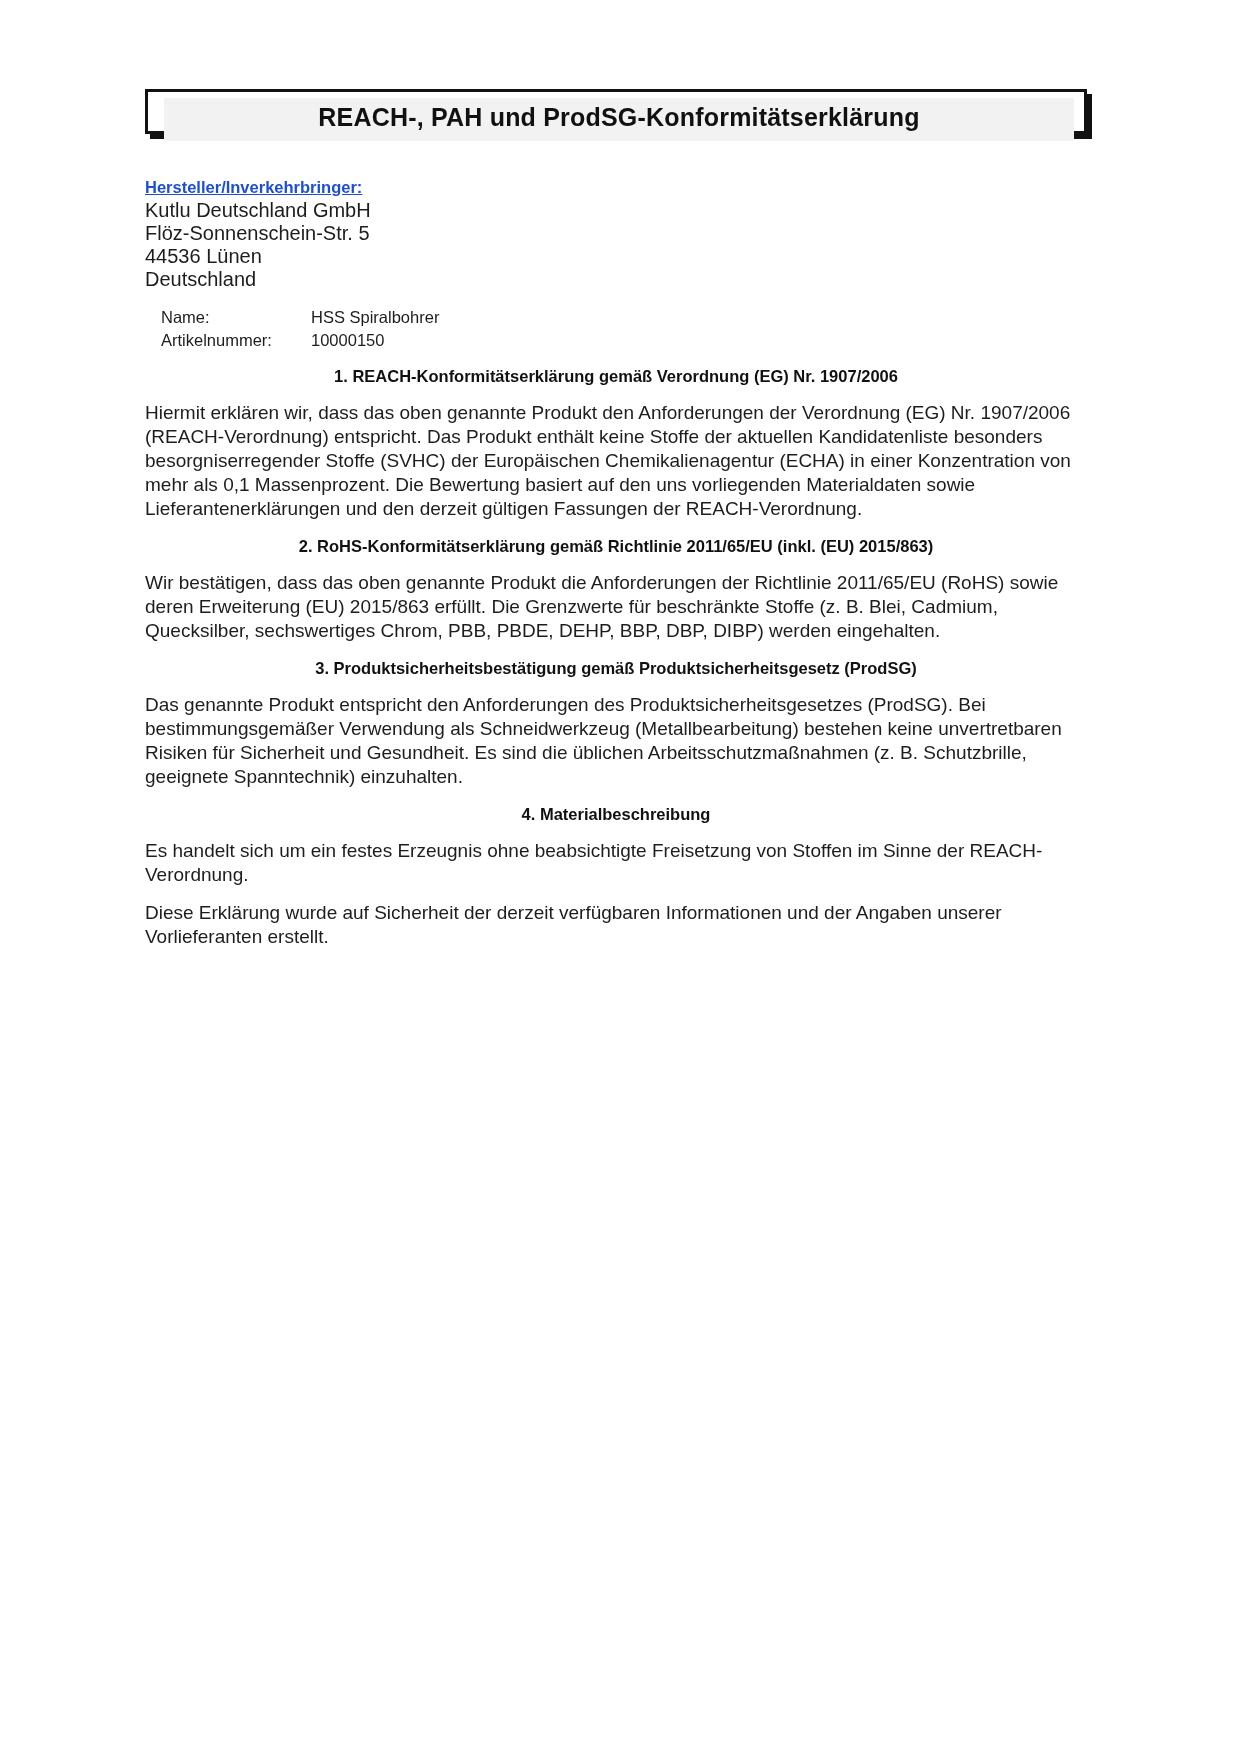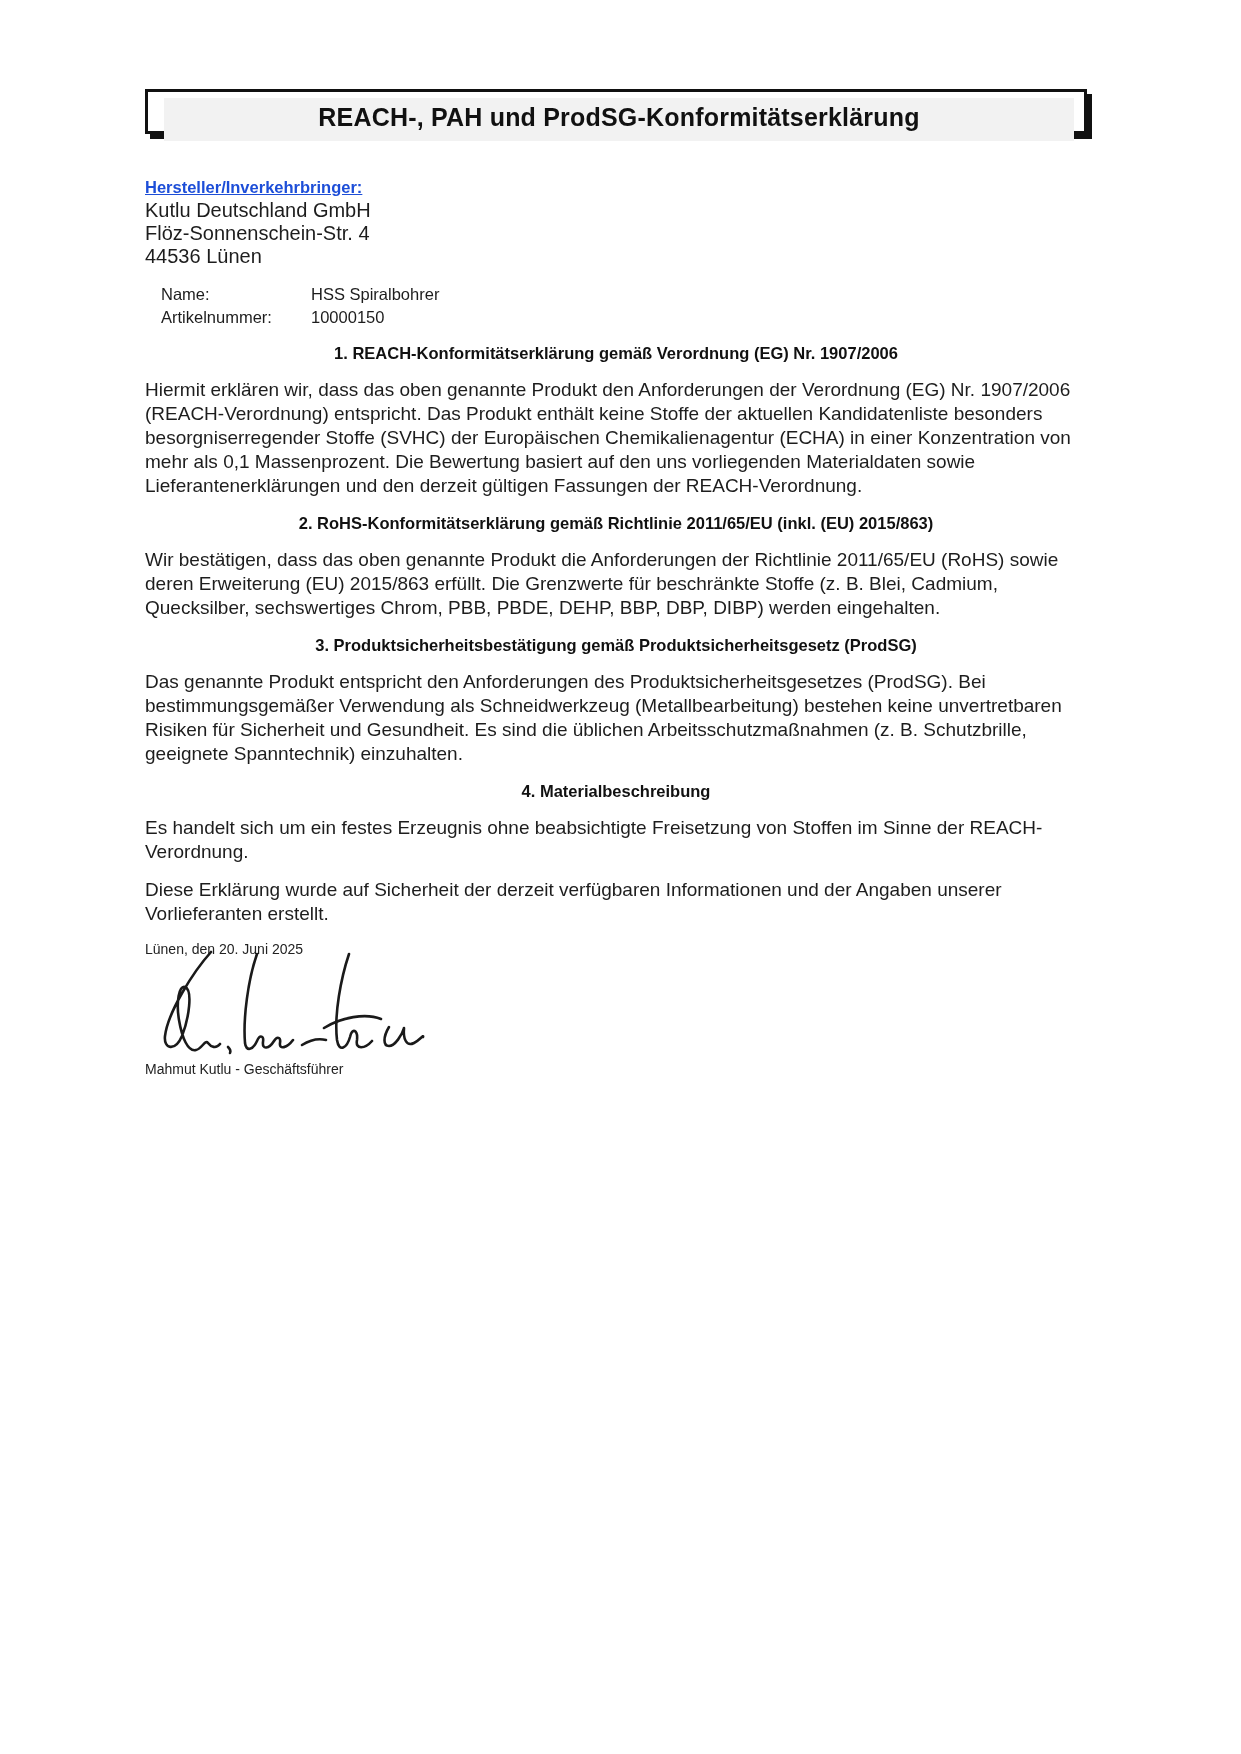--- a/index.html
+++ b/index.html
@@ -89,22 +89,23 @@
 
 <div class="page">
 
   <div class="title-box">
     <div class="title-band">REACH-, PAH und ProdSG-Konformitätserklärung</div>
   </div>
 
   <div class="manufacturer">
     <div class="mfr-heading">Hersteller/Inverkehrbringer:</div>
     <div class="addr-line">Kutlu Deutschland GmbH</div>
-    <div class="addr-line">Flöz-Sonnenschein-Str. 4</div>
+    <div class="addr-line">Flöz-Sonnenschein-Str. 5</div>
     <div class="addr-line">44536 Lünen</div>
+    <div class="addr-line">Deutschland</div>
   </div>
 
   <div class="product">
     <div class="prod-row">
       <span class="prod-label">Name:</span>
       <span class="prod-value">HSS Spiralbohrer</span>
     </div>
     <div class="prod-row">
       <span class="prod-label">Artikelnummer:</span>
       <span class="prod-value">10000150</span>
@@ -125,33 +126,14 @@
     <h2>3. Produktsicherheitsbestätigung gemäß Produktsicherheitsgesetz (ProdSG)</h2>
     <p>Das genannte Produkt entspricht den Anforderungen des Produktsicherheitsgesetzes (ProdSG). Bei bestimmungsgemäßer Verwendung als Schneidwerkzeug (Metallbearbeitung) bestehen keine unvertretbaren Risiken für Sicherheit und Gesundheit. Es sind die üblichen Arbeitsschutzmaßnahmen (z. B. Schutzbrille, geeignete Spanntechnik) einzuhalten.</p>
   </div>
 
   <div class="section">
     <h2>4. Materialbeschreibung</h2>
     <p>Es handelt sich um ein festes Erzeugnis ohne beabsichtigte Freisetzung von Stoffen im Sinne der REACH-Verordnung.</p>
     <p>Diese Erklärung wurde auf Sicherheit der derzeit verfügbaren Informationen und der Angaben unserer Vorlieferanten erstellt.</p>
   </div>
 
-  <div class="sig-block">
-    <div class="place-date">Lünen, den 20. Juni 2025</div>
-
-    <svg class="sig-svg" width="290" height="112" viewBox="0 0 290 112" fill="none" stroke="#1a1a1a" stroke-width="2.6" stroke-linecap="round" stroke-linejoin="round">
-
-      <path d="M60,6 C42,26 17,66 14,90 C12.5,103 24,106 31,90 C38,72 42,44 34,41 C28,39 25,56 28,74 C31,92 37,106 45,104 C51,103 54,93 57,97 C60,101 65,103 69,98"></path>
-      <path d="M77,101 C79,103 80,105 79,107"></path>
-
-      <path d="M106,8 C97,34 92,72 94,97 C95,106 102,104 106,95 C109,88 113,90 112,96 C111,104 118,103 123,95 C126,90 130,91 129,97 C128,104 136,102 142,94"></path>
-      <path d="M151,99 C159,94 167,92 175,94"></path>
-
-      <path d="M198,8 C190,32 183,68 186,94 C188,107 196,102 199,91 C201,81 207,84 206,94 C204,104 214,103 221,95"></path>
-      <path d="M173,82 C190,71 215,67 230,73"></path>
-
-      <path d="M238,81 C232,91 232,100 238,100 C244,100 251,89 253,82 C252,92 255,101 263,97 C269,94 273,88 272,91"></path>
-    </svg>
-
-    <div class="signer">Mahmut Kutlu - Geschäftsführer</div>
-  </div>
 
 </div>
 
 </body></html>

